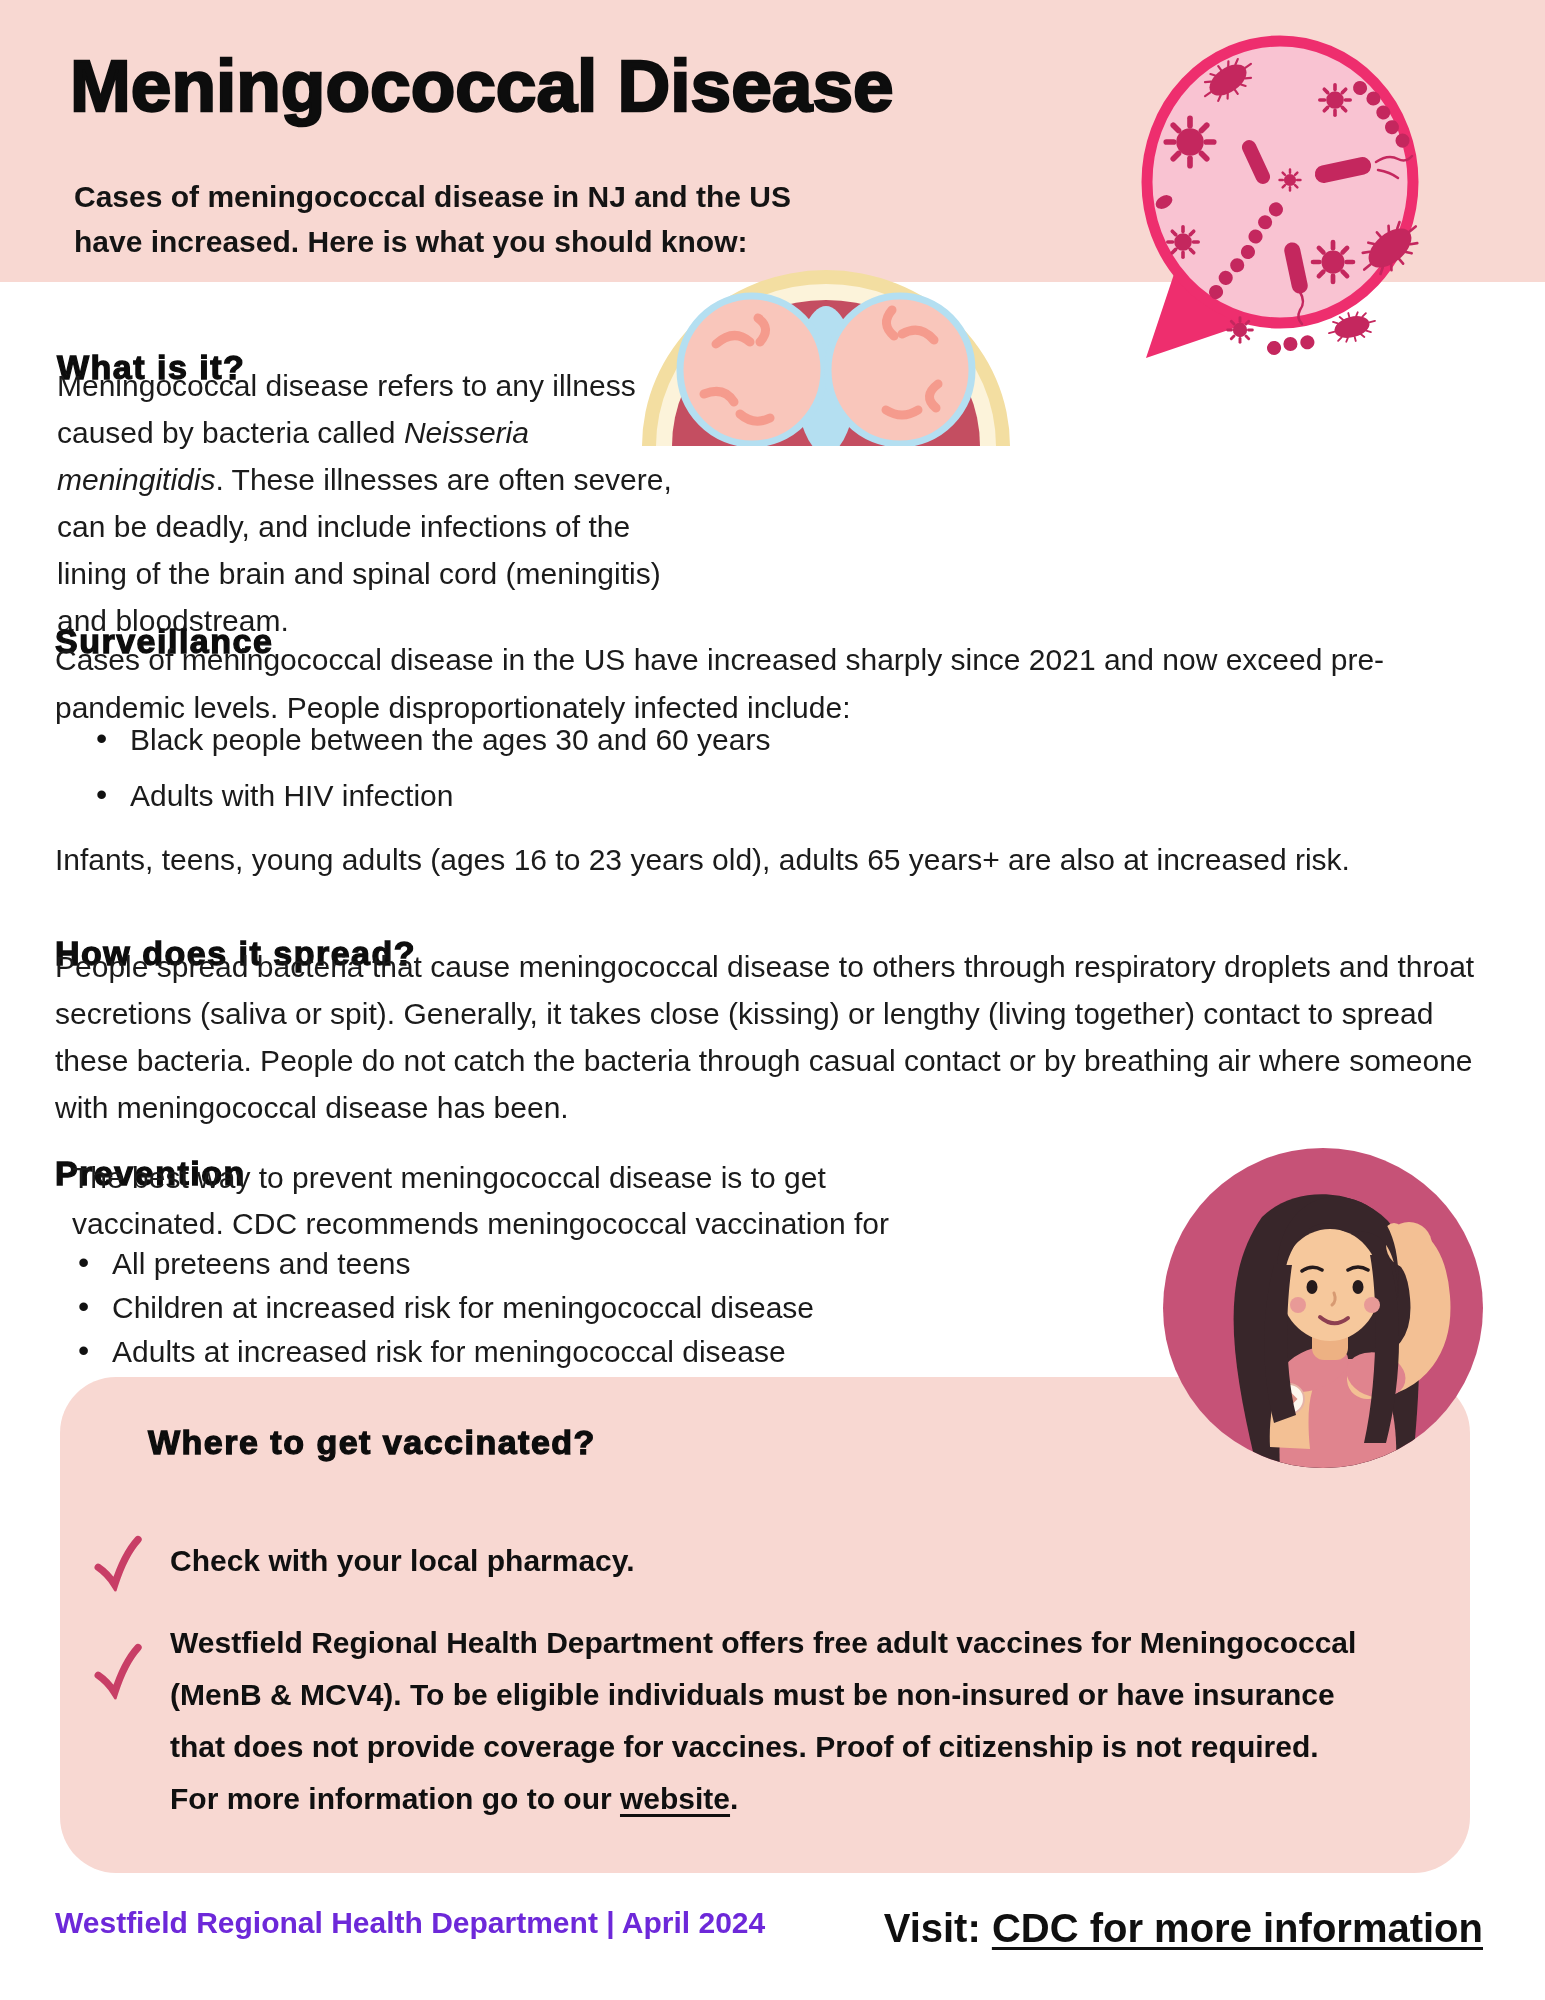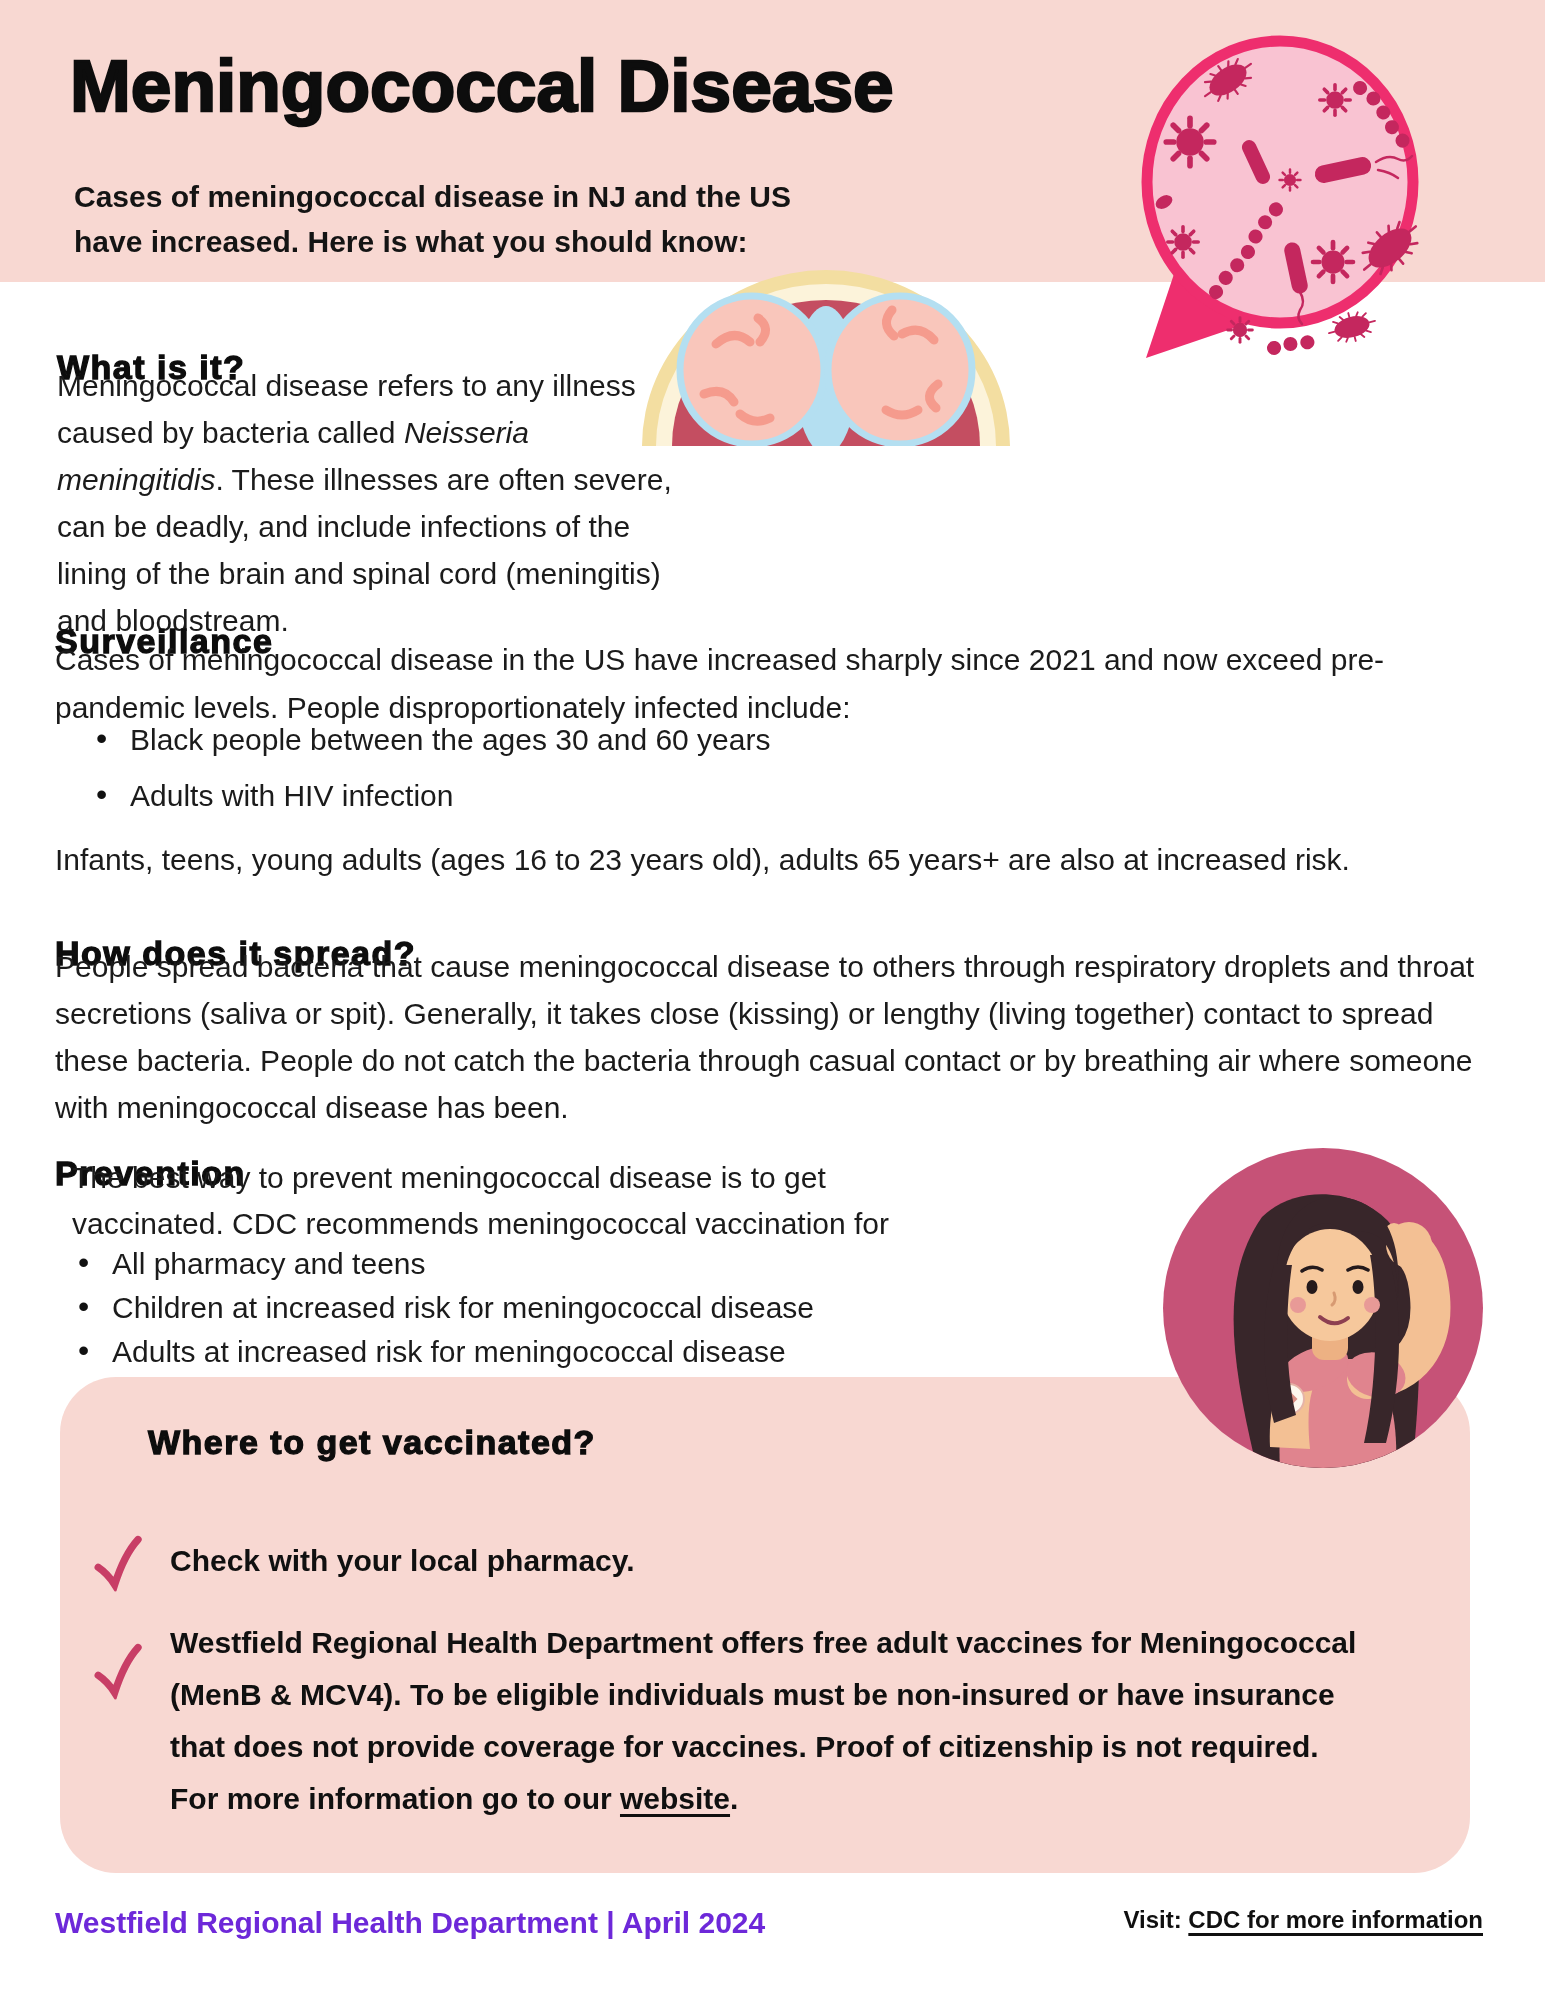--- a/index.html
+++ b/index.html
@@ -37,21 +37,21 @@
   .vax-item{position:absolute;left:30px;display:flex;align-items:flex-start;gap:24px;}
   .vax-item .check{flex:none;width:56px;height:56px;transform:rotate(-6deg);}
   .vax-text{font-size:30px;font-weight:700;line-height:52px;color:#101010;}
   .vax-item-1{top:84px;}
   .vax-item-2{top:158px;}
   .vax-item-3{top:240px;width:1300px;}
   .vax-item-3 .check{margin-top:26px;}
   .vax-item-3 .vax-text{width:1190px;}
   .link{color:#101010;text-decoration:underline;text-decoration-thickness:3px;text-underline-offset:5px;cursor:pointer;}
   .footer-left{position:absolute;left:55px;top:1906px;font-size:30px;font-weight:700;color:#6d28d9;white-space:nowrap;}
-  .footer-right{position:absolute;right:62px;top:1906px;font-size:24px;font-weight:700;color:#0f0f0f;white-space:nowrap;}
+  .footer-right{position:absolute;right:62px;top:1906px;font-size:40px;font-weight:700;color:#0f0f0f;white-space:nowrap;}
   .illus{position:absolute;}
   i{font-style:italic;}
 </style>
 </head>
 <body>
 
 <div class="band"></div>
 
 <div class="page-title">Meningococcal Disease</div>
 <div class="subtitle">Cases of meningococcal disease in NJ and the US have increased. Here is what you should know:</div>
@@ -150,21 +150,21 @@
   <li>Adults with HIV infection</li>
 </ul>
 <div class="body-text" style="left:55px;top:836px;width:1460px;">Infants, teens, young adults (ages 16 to 23 years old), adults 65 years+ are also at increased risk.</div>
 
 <div class="h2" style="left:55px;top:890px;">How does it spread?</div>
 <div class="body-text" style="left:55px;top:943px;width:1442px;">People spread bacteria that cause meningococcal disease to others through respiratory droplets and throat secretions (saliva or spit). Generally, it takes close (kissing) or lengthy (living together) contact to spread these bacteria. People do not catch the bacteria through casual contact or by breathing air where someone with meningococcal disease has been.</div>
 
 <div class="h2" style="left:55px;top:1110px;">Prevention</div>
 <div class="body-text" style="left:72px;top:1155px;width:900px;line-height:46px;">The best way to prevent meningococcal disease is to get vaccinated. CDC recommends meningococcal vaccination for</div>
 <ul class="bullets prev-bullets" style="left:72px;top:1246px;width:1000px;">
-  <li>All pharmacy and teens</li>
+  <li>All preteens and teens</li>
   <li>Children at increased risk for meningococcal disease</li>
   <li>Adults at increased risk for meningococcal disease</li>
 </ul>
 
 <div class="vax-box">
   <div class="vax-heading">Where to get vaccinated?</div>
 
 
   <div class="vax-item vax-item-2">
     <svg class="check" viewBox="0 0 50 50">

